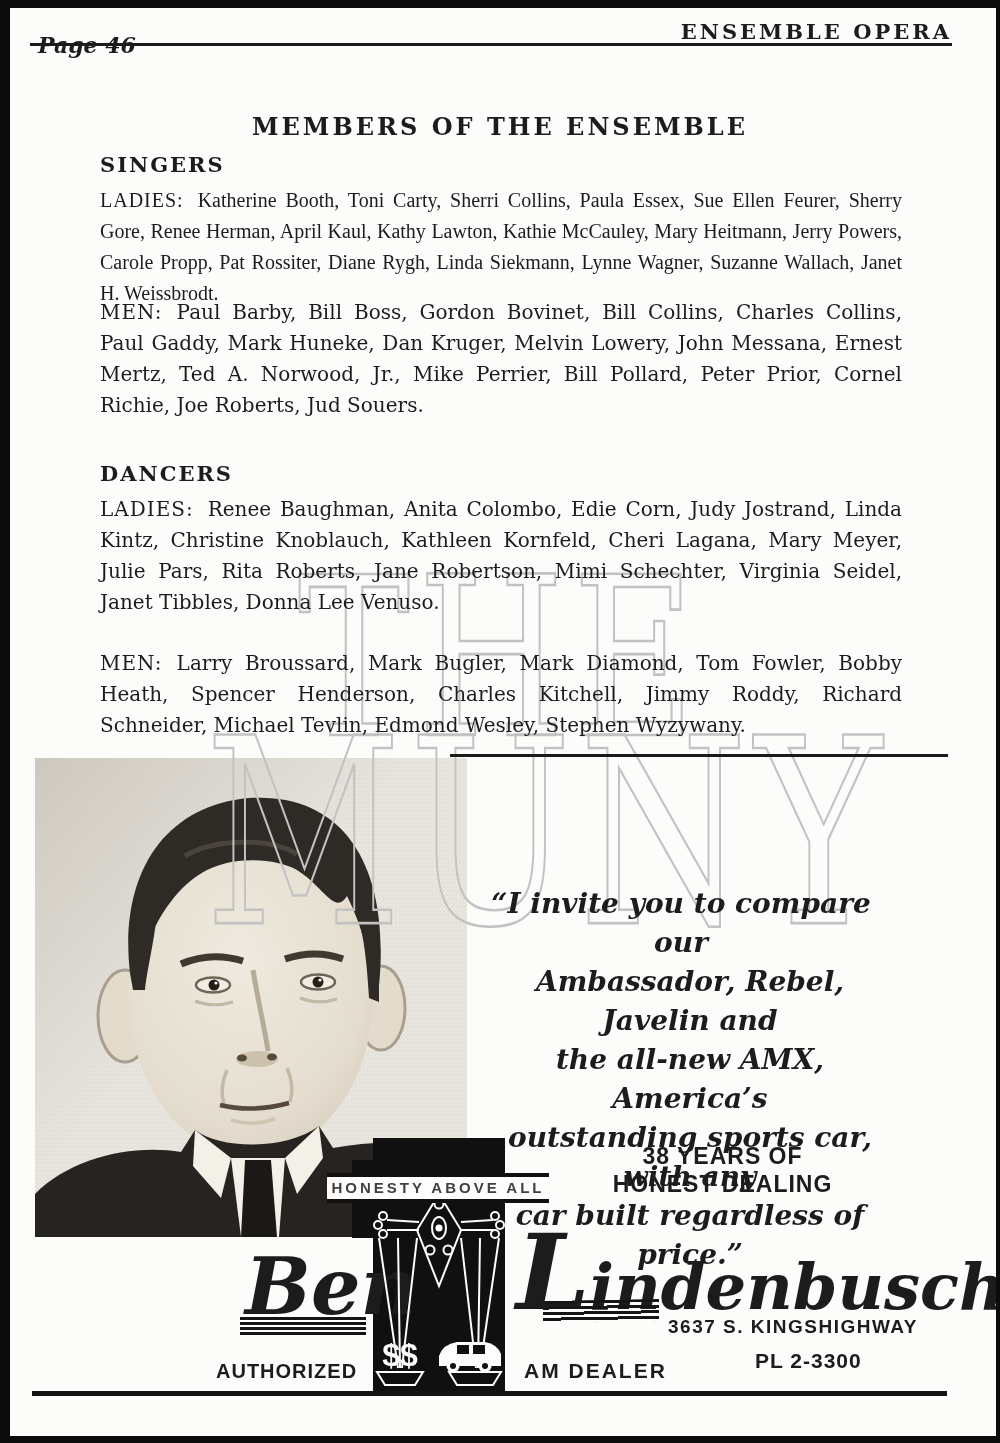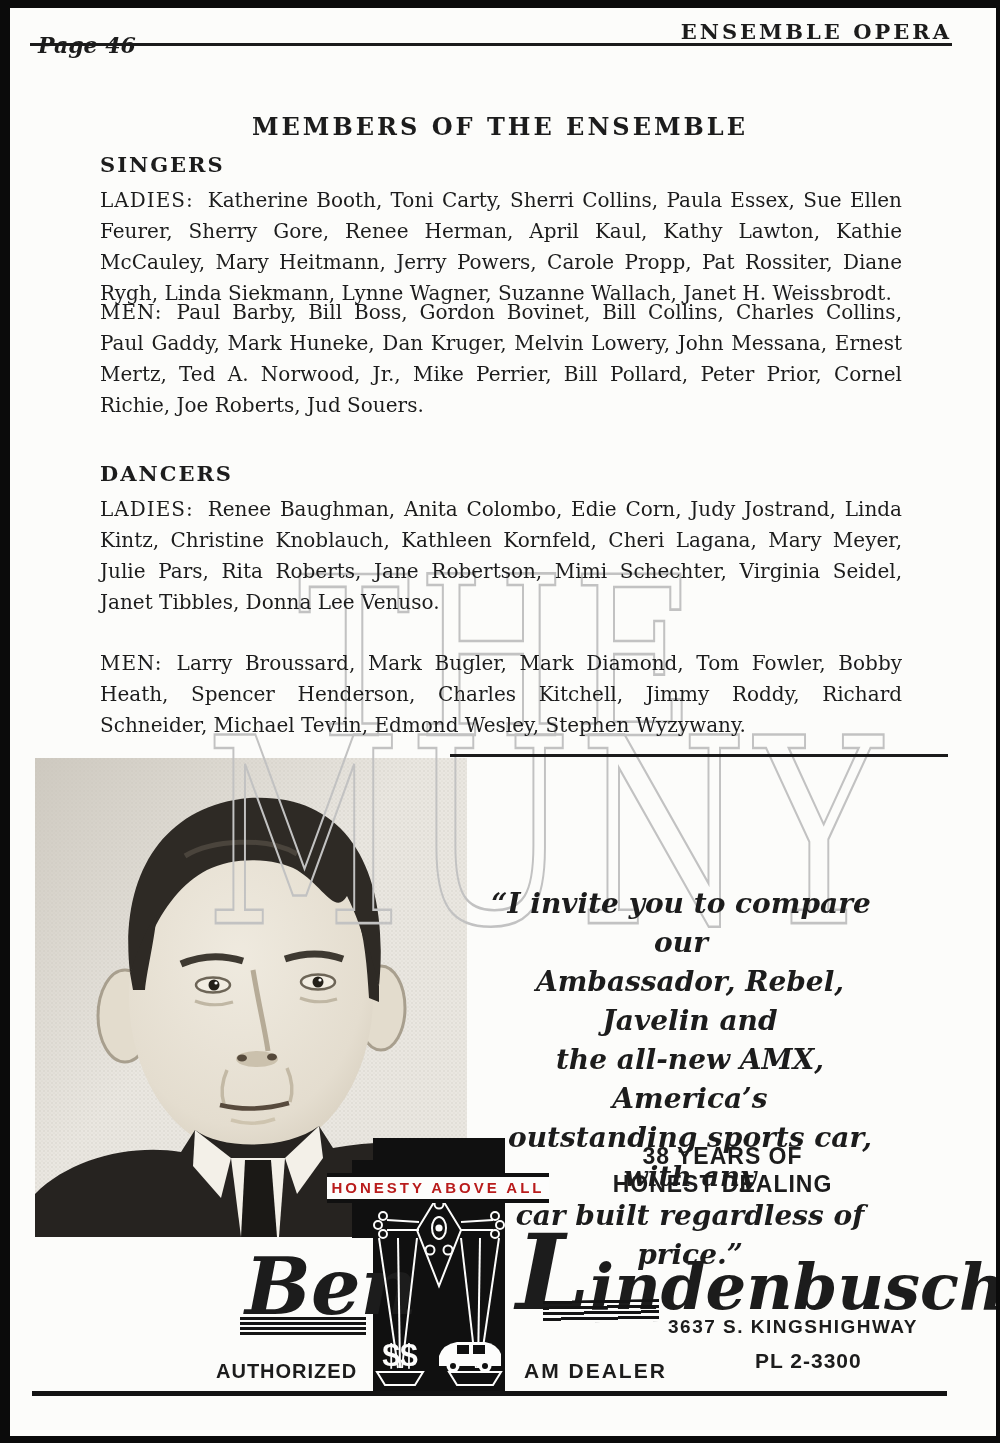--- a/index.html
+++ b/index.html
@@ -14,41 +14,41 @@
   .hdr-right{right:48px;top:19px;font-size:21px;font-weight:bold;letter-spacing:3px;z-index:3;}
   .hdr-rule{left:30px;top:43px;width:922px;height:3px;background:#1b1b1b;z-index:3;}
   
   .title{left:100px;top:112px;width:800px;text-align:center;font-size:24px;font-weight:bold;
          letter-spacing:3px;z-index:3;}
   .sec-head{font-size:21px;font-weight:bold;letter-spacing:2px;z-index:3;}
   .h-singers{left:100px;top:152px;}
   .h-dancers{left:100px;top:461px;}
   .para{left:100px;width:802px;margin:0;font-size:20px;line-height:31px;text-align:justify;z-index:3;}
   .para .grp-label{letter-spacing:1px;margin-right:14px;}
-  .p-sl{top:185px;} .p-sm{top:297px;} .p-dl{top:494px;} .p-dm{top:612px;margin-top:36px;}
+  .p-sl{top:185px;font-family:Liberation Serif, serif;} .p-sm{top:297px;} .p-dl{top:494px;} .p-dm{top:612px;margin-top:36px;}
   
   .wm{z-index:2;font-family:"DejaVu Serif",serif;color:transparent;line-height:1;
       -webkit-text-stroke:2px #c2c2c2;transform-origin:top left;pointer-events:none;}
   .wm-the{left:298px;top:548px;font-size:168px;letter-spacing:8px;transform:scale(1,1.32);}
   .wm-muny{left:205px;top:704px;font-size:196px;letter-spacing:8px;transform:scale(.98,1.32);}
   
   .mid-rule{left:450px;top:754px;width:498px;height:3px;background:#1b1b1b;z-index:3;}
   .photo{left:35px;top:758px;width:432px;height:479px;z-index:1;}
   .quote{left:465px;top:884px;width:432px;z-index:3;font-size:28px;line-height:39px;
          font-style:italic;font-weight:bold;text-align:center;}
   .quote .ql+.ql{padding-left:18px;}
   .sans{font-family:"Liberation Sans",sans-serif;font-weight:bold;}
   .years{left:590px;top:1142px;width:265px;text-align:center;font-size:23px;line-height:28px;
          letter-spacing:1px;z-index:3;}
   .band{left:373px;top:1138px;width:132px;height:255px;background:#101010;z-index:3;}
   .band-wing{left:352px;top:1160px;width:22px;height:78px;background:#101010;z-index:3;}
   .scales{left:373px;top:1138px;width:132px;height:255px;z-index:4;}
   .banner{left:327px;top:1173px;width:222px;height:22px;background:#fdfdfc;z-index:5;
           border-top:4px solid #101010;border-bottom:4px solid #101010;
-          text-align:center;font-size:15px;line-height:22px;letter-spacing:3px;color:#b91c1c;}
+          text-align:center;font-size:15px;line-height:22px;letter-spacing:3px;color:#404040;}
   .ben{left:245px;top:1248px;font-size:78px;line-height:78px;font-weight:bold;font-style:italic;z-index:3;}
   .ben-lines{left:240px;top:1317px;width:126px;height:20px;z-index:3;
              background:repeating-linear-gradient(to bottom,#151515 0 2.6px,transparent 2.6px 5.1px);}
   .lind{left:516px;top:1237px;font-size:64px;line-height:70px;font-weight:bold;font-style:italic;z-index:3;}
   .lind::first-letter{font-size:105px;}
   .lind-lines{left:543px;top:1300px;width:116px;height:22px;z-index:3;transform:skewY(-1deg);
               background:repeating-linear-gradient(to bottom,#151515 0 3px,transparent 3px 5.6px);}
   .address{left:668px;top:1316px;font-size:19px;letter-spacing:1.5px;z-index:3;}
   .phone{left:746px;top:1349px;font-size:21px;letter-spacing:1px;z-index:3;margin-left:9px;}
   .authorized{left:216px;top:1360px;font-size:20px;letter-spacing:1px;z-index:3;}

